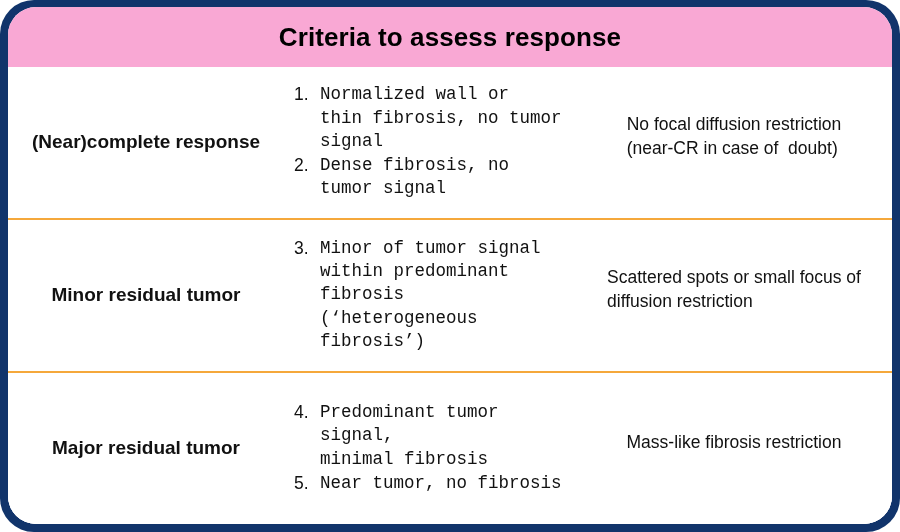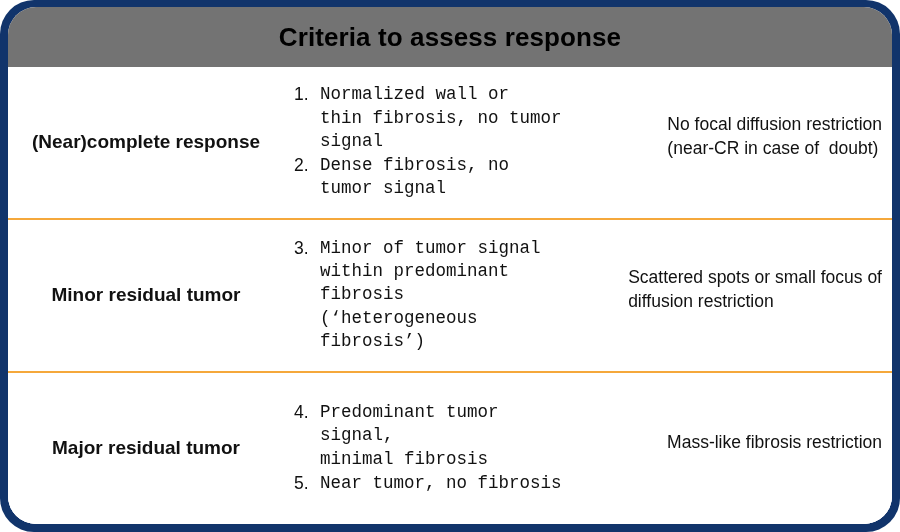--- a/index.html
+++ b/index.html
@@ -32,21 +32,21 @@
     background: #ffffff;
     border-radius: 28px;
     overflow: hidden;
     display: flex;
     flex-direction: column;
   }
 
   
   .title-bar {
     flex: 0 0 60px;
-    background: #737373;
+    background: #f9a8d4;
     display: flex;
     align-items: center;
     justify-content: center;
   }
   .title-text {
     font-size: 26px;
     font-weight: bold;
     color: #000000;
     letter-spacing: 0.1px;
     line-height: 1;
@@ -100,21 +100,21 @@
     align-items: center;
   }
 
   
   .c1 { flex: 0 0 276px; }
   .c2 { flex: 0 0 288px; }
   .c3 { flex: 1 1 auto; }
 
   .cell.c1 { justify-content: center; padding: 0 8px; }
   .cell.c2 { justify-content: flex-start; padding: 0 4px 0 10px; }
-  .cell.c3 { justify-content: flex-end; padding: 0 10px 12px 14px; }
+  .cell.c3 { justify-content: center; padding: 0 10px 12px 14px; }
 
   .group-label {
     font-size: 19px;
     font-weight: bold;
     color: #111111;
     text-align: center;
     line-height: 1.2;
   }
 
   

